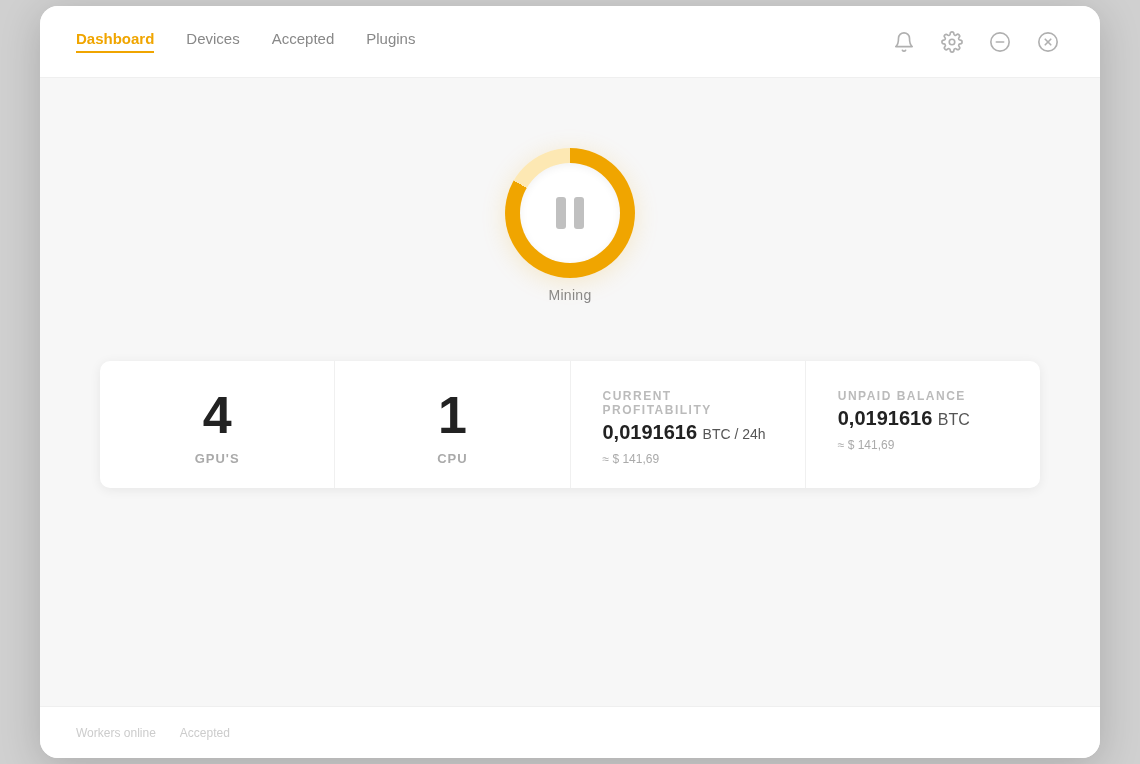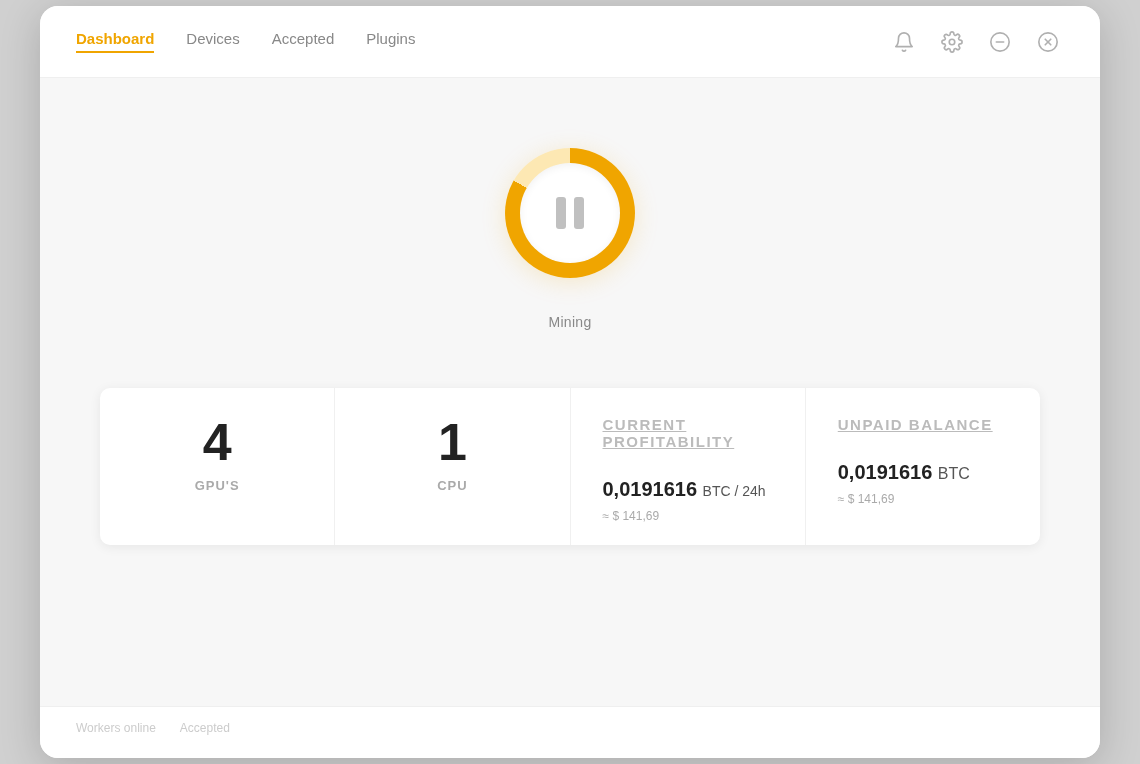--- a/index.html
+++ b/index.html
@@ -125,21 +125,21 @@
     }
 
     .pause-bar {
       width: 10px;
       height: 32px;
       background: #c0c0c0;
       border-radius: 3px;
     }
 
     .mining-label {
-      margin-top: 36px;
+      margin-top: 9px;
       font-size: 14px;
       color: #888;
       font-weight: 500;
       letter-spacing: 0.3px;
     }
 
     
     .stats-row {
       display: flex;
       gap: 0;
@@ -177,27 +177,26 @@
 
     .stat-label {
       font-size: 13px;
       color: #aaa;
       font-weight: 600;
       letter-spacing: 1px;
       text-transform: uppercase;
     }
 
     .stat-section-label {
-      font-size: 15px;
+      font-size: 12px;
       color: #bbb;
       font-weight: 700;
       letter-spacing: 1.5px;
       text-transform: uppercase;
-      margin-bottom: 28px;
-      text-decoration: underline;
+      margin-bottom: 4px;
     }
 
     .stat-value-main {
       font-size: 20px;
       font-weight: 800;
       color: #222;
       margin-bottom: 4px;
     }
 
     .stat-value-sub {
@@ -205,21 +204,21 @@
       color: #aaa;
       margin-top: 4px;
     }
 
     
     .bottom-bar {
       background: #ffffff;
       border-top: 1px solid #efefef;
       padding: 14px 36px;
       display: flex;
-      align-items: flex-start;
+      align-items: center;
       gap: 24px;
       min-height: 52px;
     }
 
     .bottom-indicator {
       font-size: 12px;
       color: #ccc;
       font-weight: 500;
     }
   </style>

